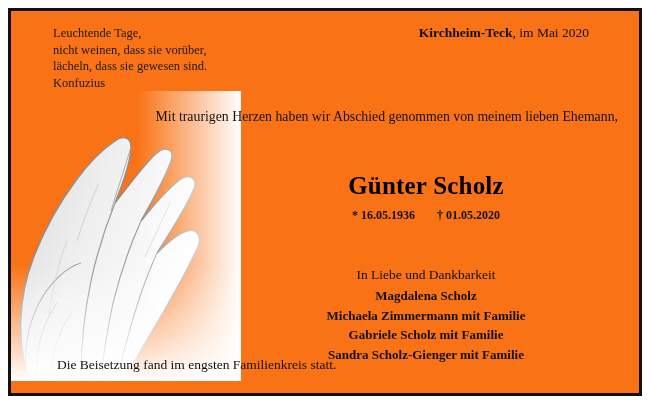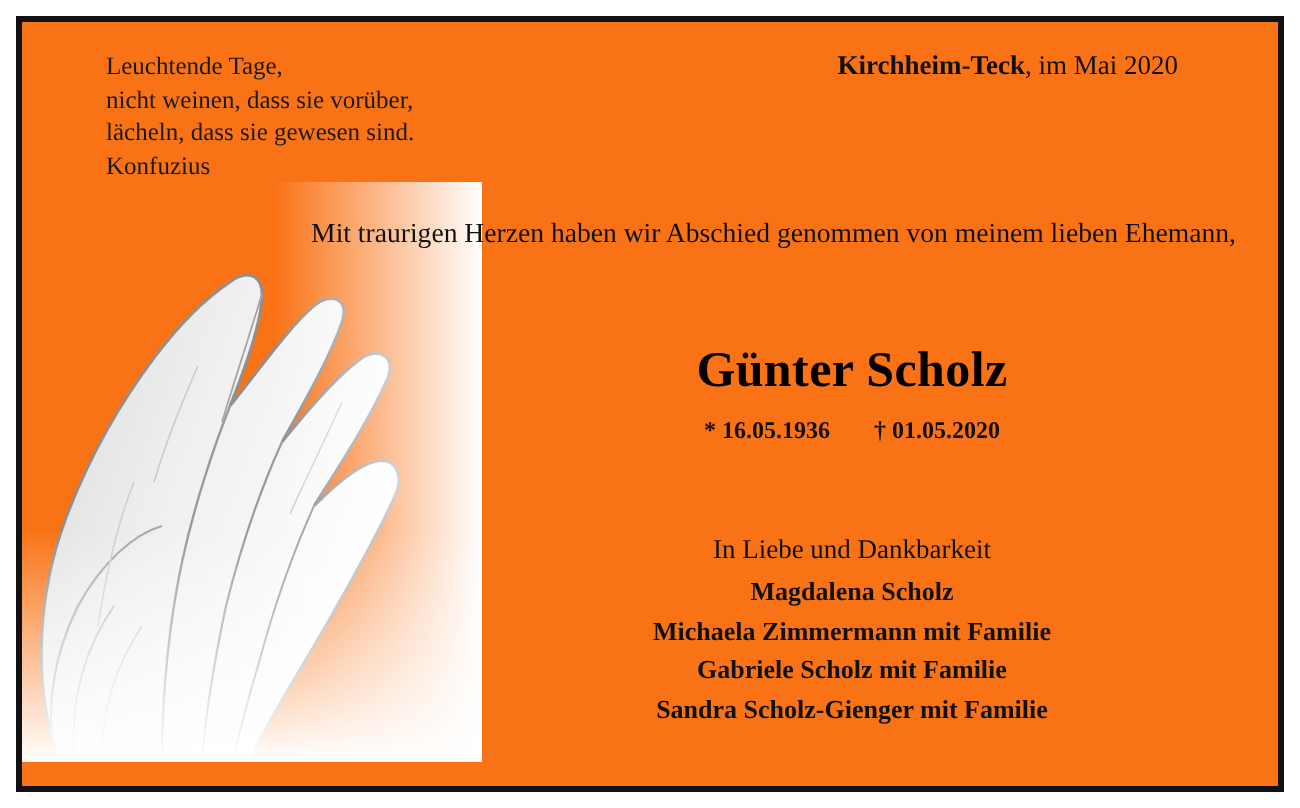--- a/index.html
+++ b/index.html
@@ -223,15 +223,16 @@
     <div class="mourners">
       <div class="lead">In Liebe und Dankbarkeit</div>
       <div class="family">
         <div>Magdalena Scholz</div>
         <div>Michaela Zimmermann mit Familie</div>
         <div>Gabriele Scholz mit Familie</div>
         <div>Sandra Scholz-Gienger mit Familie</div>
       </div>
     </div>
 
+    <div class="closing">Die Beisetzung fand im engsten Familienkreis statt.</div>
 
   </div>
 </div>
 
 </body></html>

